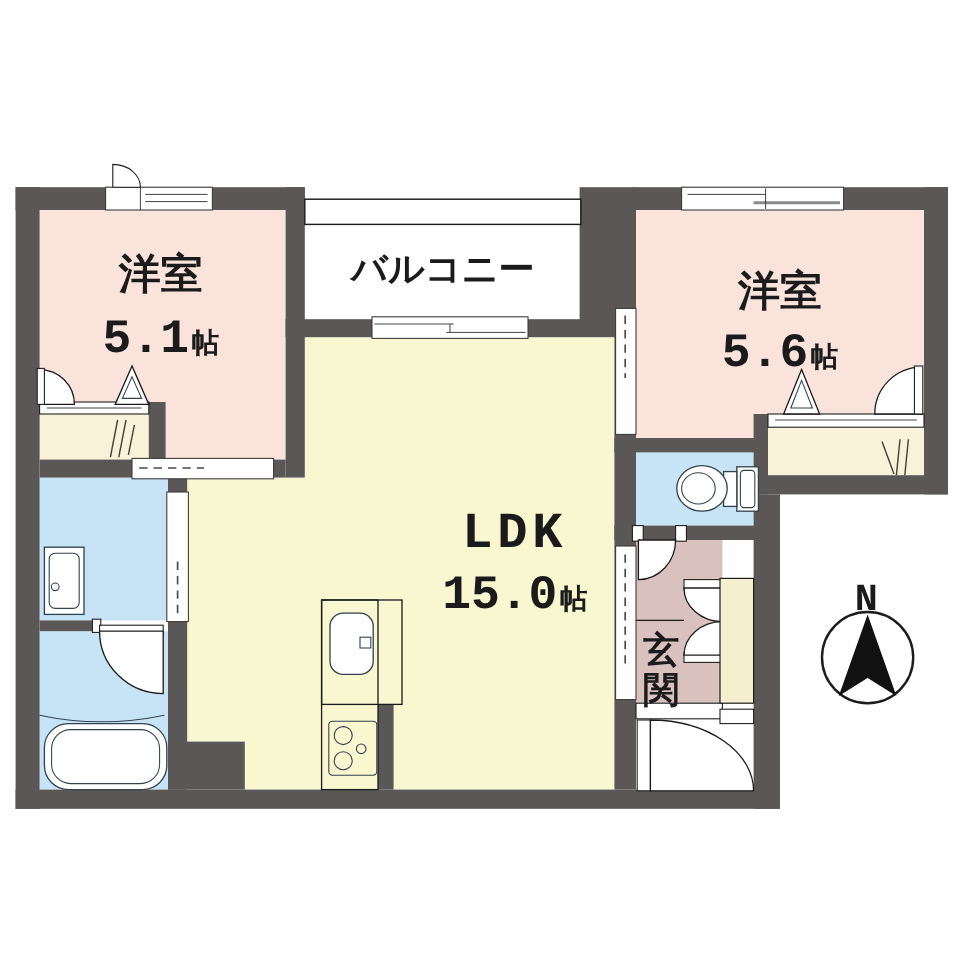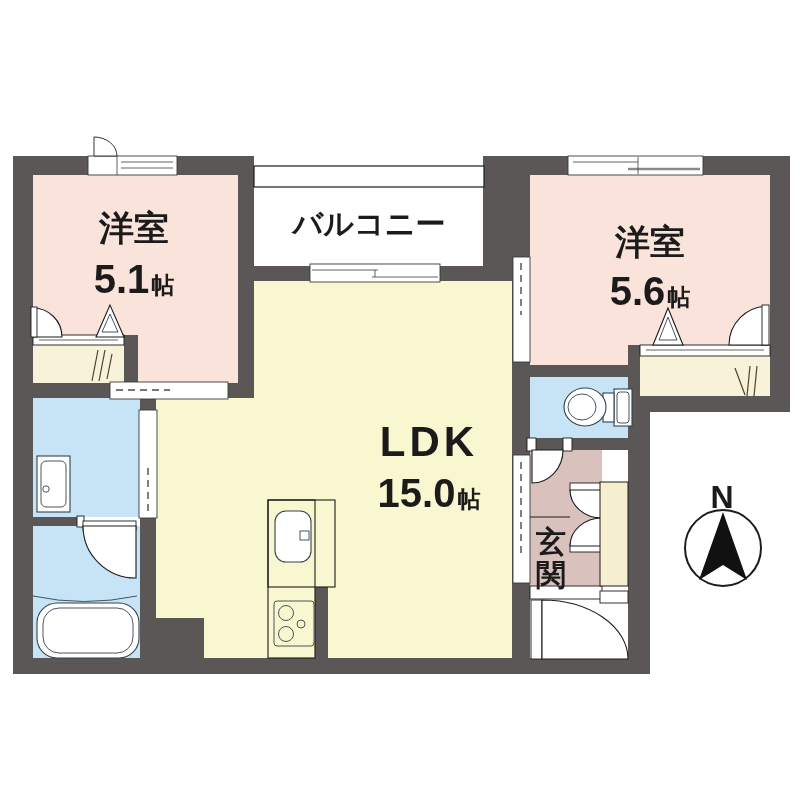--- a/index.html
+++ b/index.html
@@ -1,17 +1,17 @@
 <!DOCTYPE html>
 <html style="--page: #ffffff; --wall: #5b5757; --bedroom: #f9e3da; --ldk: #f9f7d0; --water: #c6e4f6; --entrance: #d9c2be; --closet: #f8f2d9; --cabinet: #f5efcf; --fixture: #33424f;"><head>
 <meta charset="utf-8">
 <style>
   html,body{margin:0;padding:0;background:#fff;}
   .stage{width:800px;height:696px;position:relative;background:var(--page,#fff);
-         font-family:Liberation Sans, sans-serif;}
+         font-family:Liberation Mono, monospace;}
   svg{position:absolute;left:0;top:0;}
   .wall{fill:var(--wall);}
   .f-bed{fill:var(--bedroom);}
   .f-ldk{fill:var(--ldk);}
   .f-water{fill:var(--water);}
   .f-hall{fill:var(--entrance);}
   .f-closet{fill:var(--closet);}
   .f-cabinet{fill:var(--cabinet);stroke:#1c1c1c;stroke-width:1;}
   .opening{fill:#fff;stroke:#3a3a3a;stroke-width:0.9;}
   .door{fill:#fff;stroke:#1c1c1c;stroke-width:1.1;}

